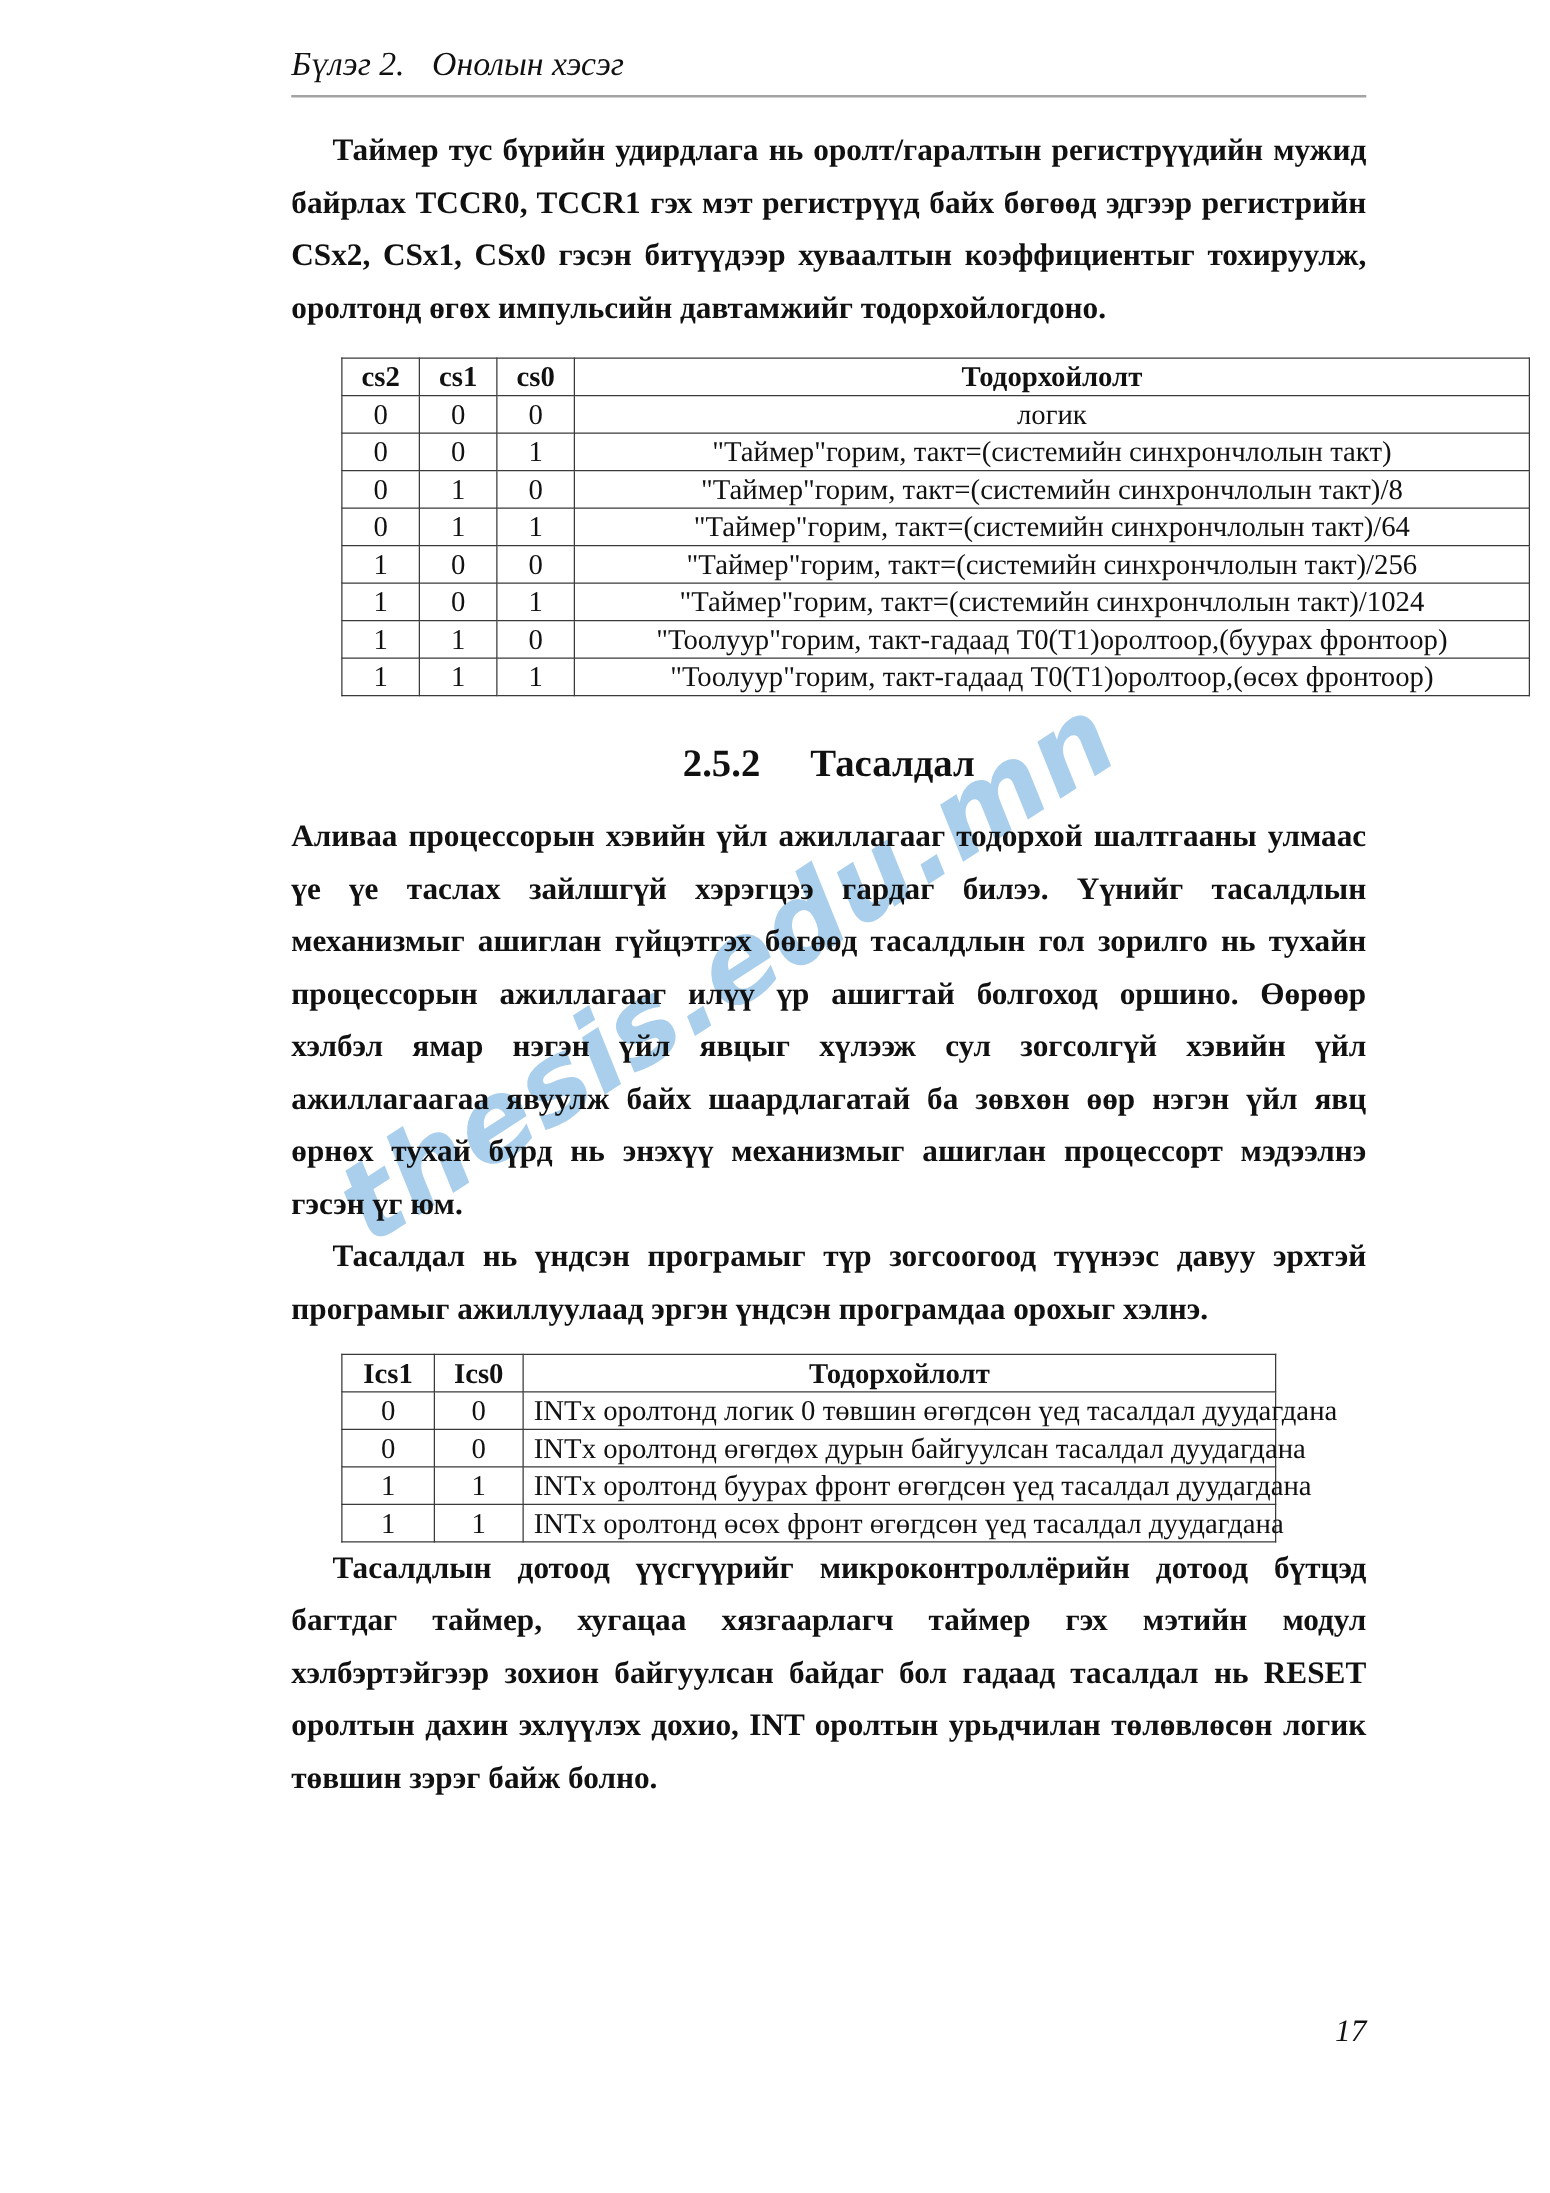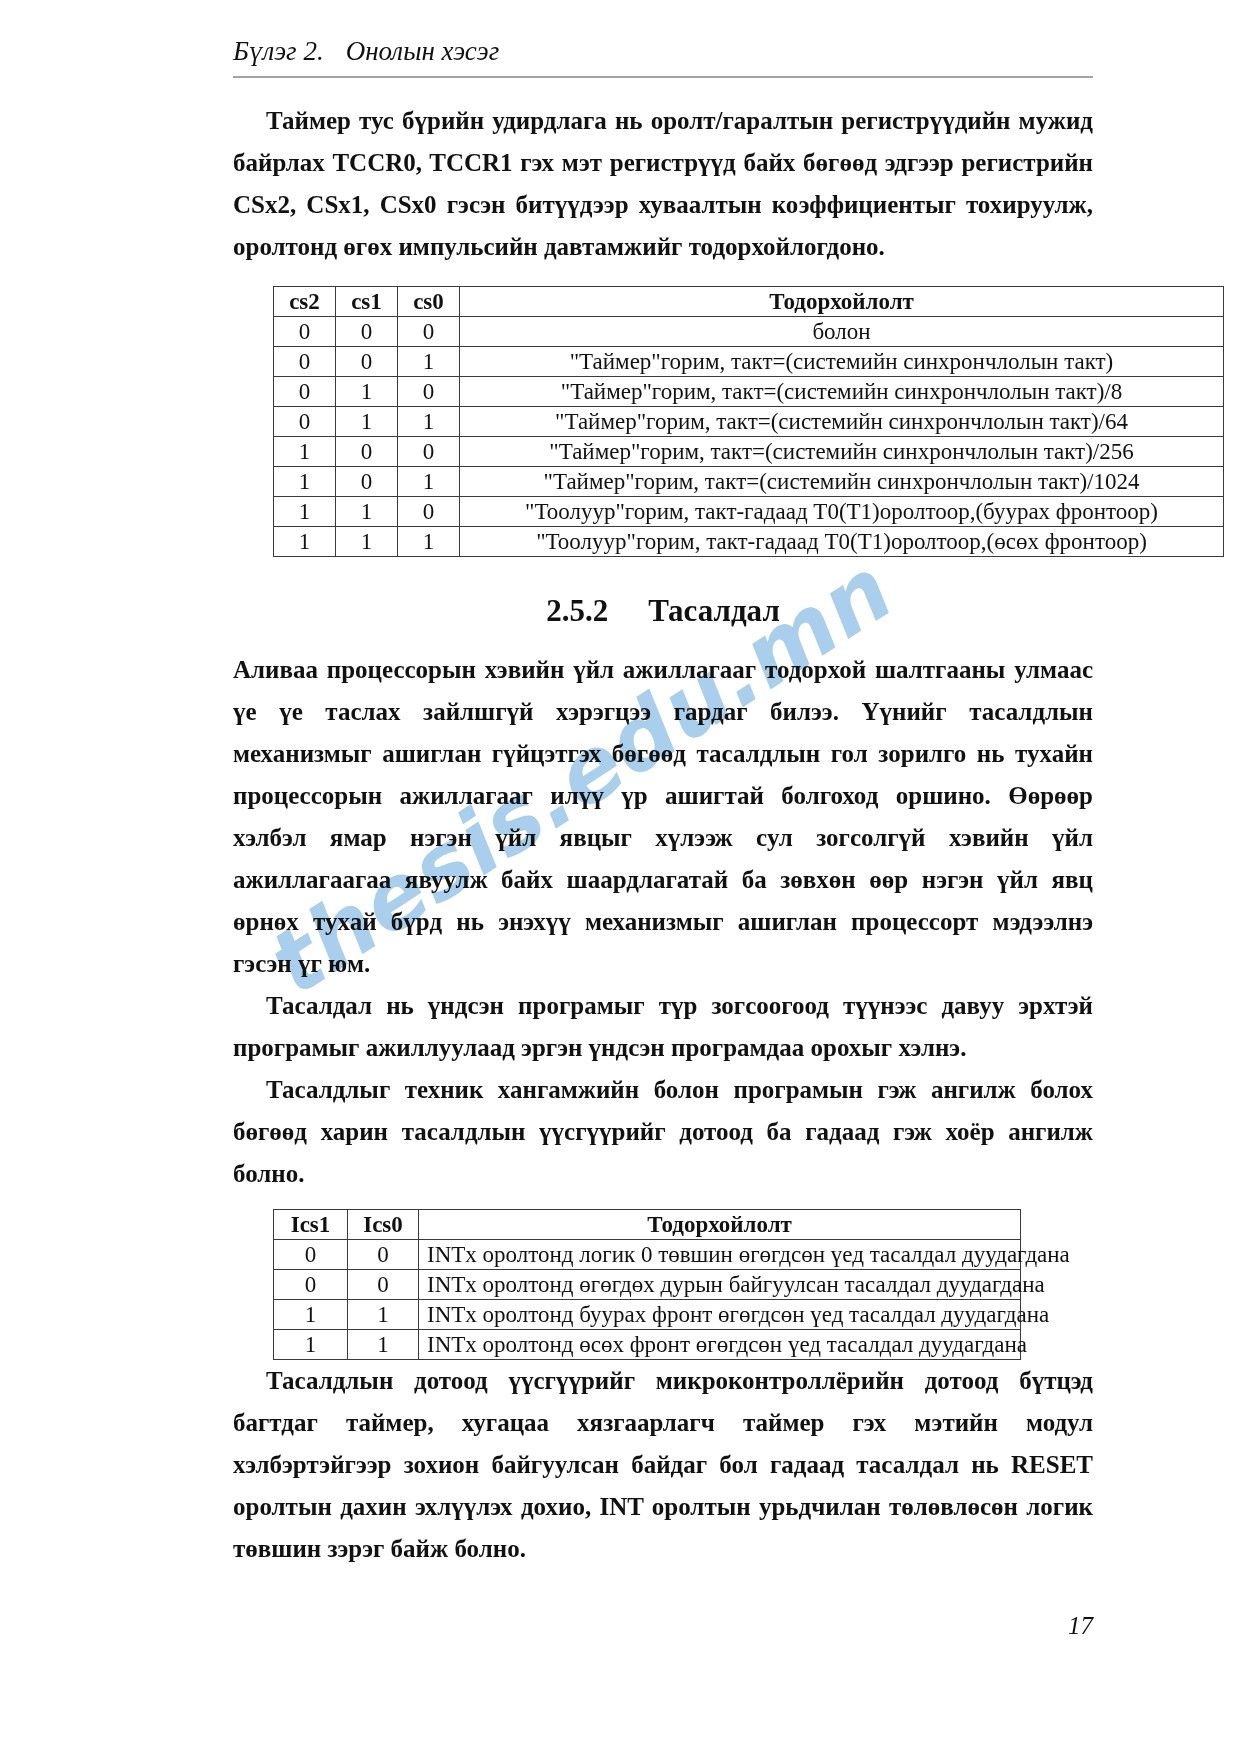--- a/index.html
+++ b/index.html
@@ -118,21 +118,21 @@
         <th>cs1</th>
         <th>cs0</th>
         <th>Тодорхойлолт</th>
       </tr>
     </thead>
     <tbody>
       <tr>
         <td>0</td>
         <td>0</td>
         <td>0</td>
-        <td>болон</td>
+        <td>логик</td>
       </tr>
       <tr>
         <td>0</td>
         <td>0</td>
         <td>1</td>
         <td>"Таймер"горим, такт=(системийн синхрончлолын такт)</td>
       </tr>
       <tr>
         <td>0</td>
         <td>1</td>
@@ -171,21 +171,20 @@
       </tr>
     </tbody>
   </table>
 
   <div class="section-heading">
     <span class="sec-num">2.5.2</span><span>Тасалдал</span>
   </div>
 
   <p>Аливаа процессорын хэвийн үйл ажиллагааг тодорхой шалтгааны улмаас үе үе таслах зайлшгүй хэрэгцээ гардаг билээ. Үүнийг тасалдлын механизмыг ашиглан гүйцэтгэх бөгөөд тасалдлын гол зорилго нь тухайн процессорын ажиллагааг илүү үр ашигтай болгоход оршино. Өөрөөр хэлбэл ямар нэгэн үйл явцыг хүлээж сул зогсолгүй хэвийн үйл ажиллагаагаа явуулж байх шаардлагатай ба зөвхөн өөр нэгэн үйл явц өрнөх тухай бүрд нь энэхүү механизмыг ашиглан процессорт мэдээлнэ гэсэн үг юм.</p>
   <p class="indent">Тасалдал нь үндсэн програмыг түр зогсоогоод түүнээс давуу эрхтэй програмыг ажиллуулаад эргэн үндсэн програмдаа орохыг хэлнэ.</p>
-  <p class="indent">Тасалдлыг техник хангамжийн болон програмын гэж ангилж болох бөгөөд харин тасалдлын үүсгүүрийг дотоод ба гадаад гэж хоёр ангилж болно.</p>
 
   <table class="tbl2">
     <colgroup>
         <col style="width:74px">
         <col style="width:71px">
         <col>
       </colgroup>
     <thead>
       <tr>
         <th>Ics1</th>

